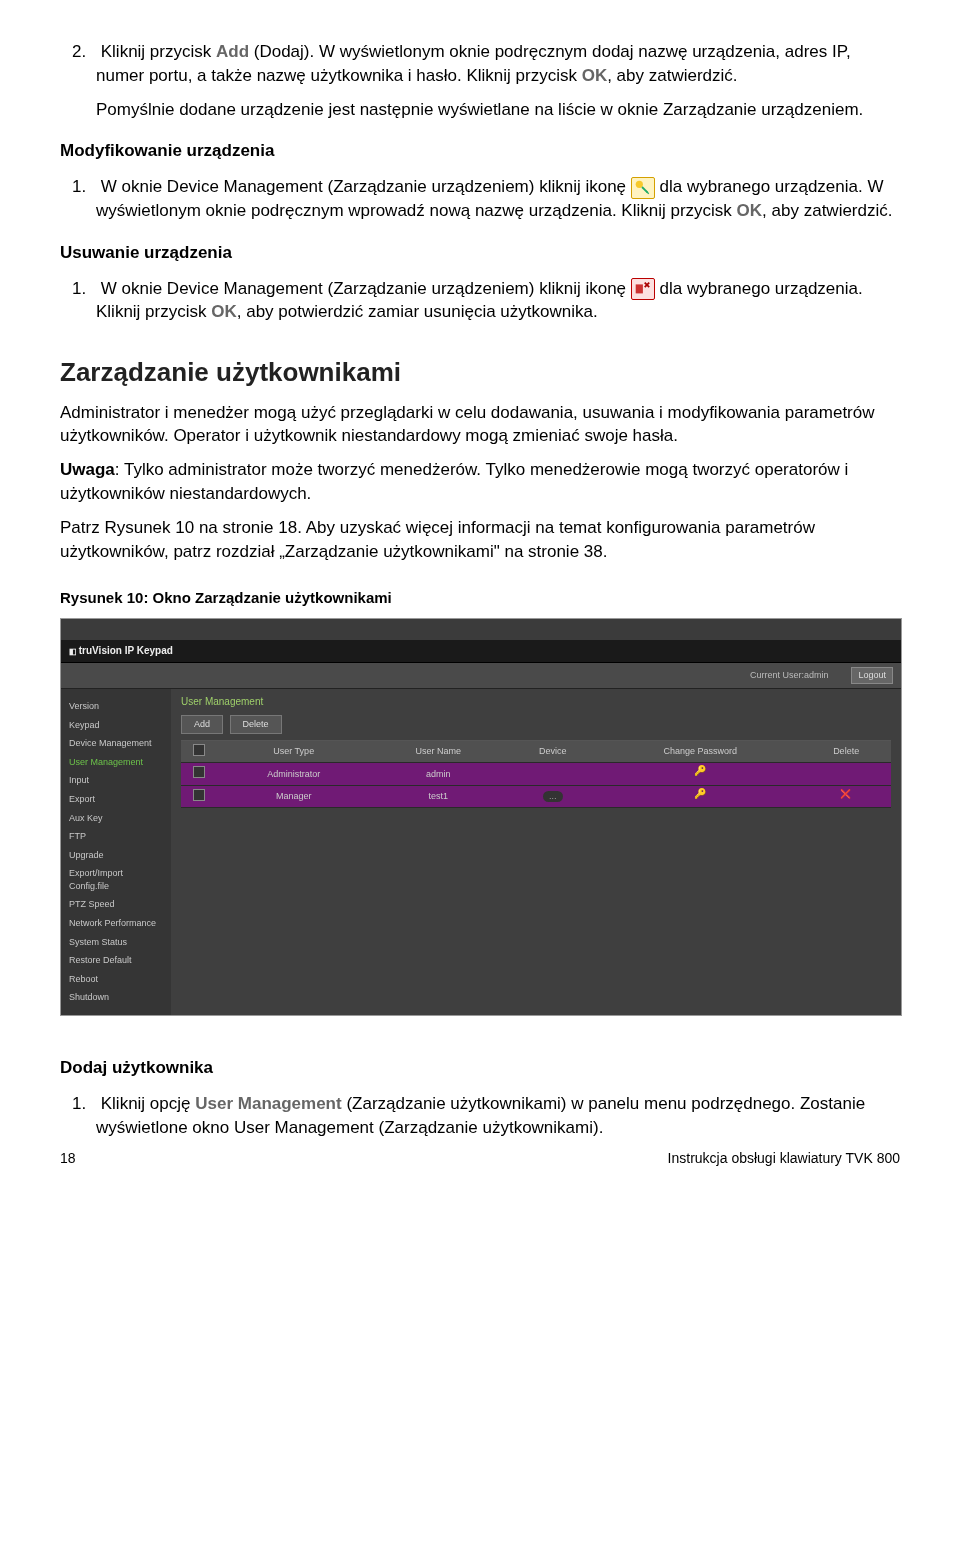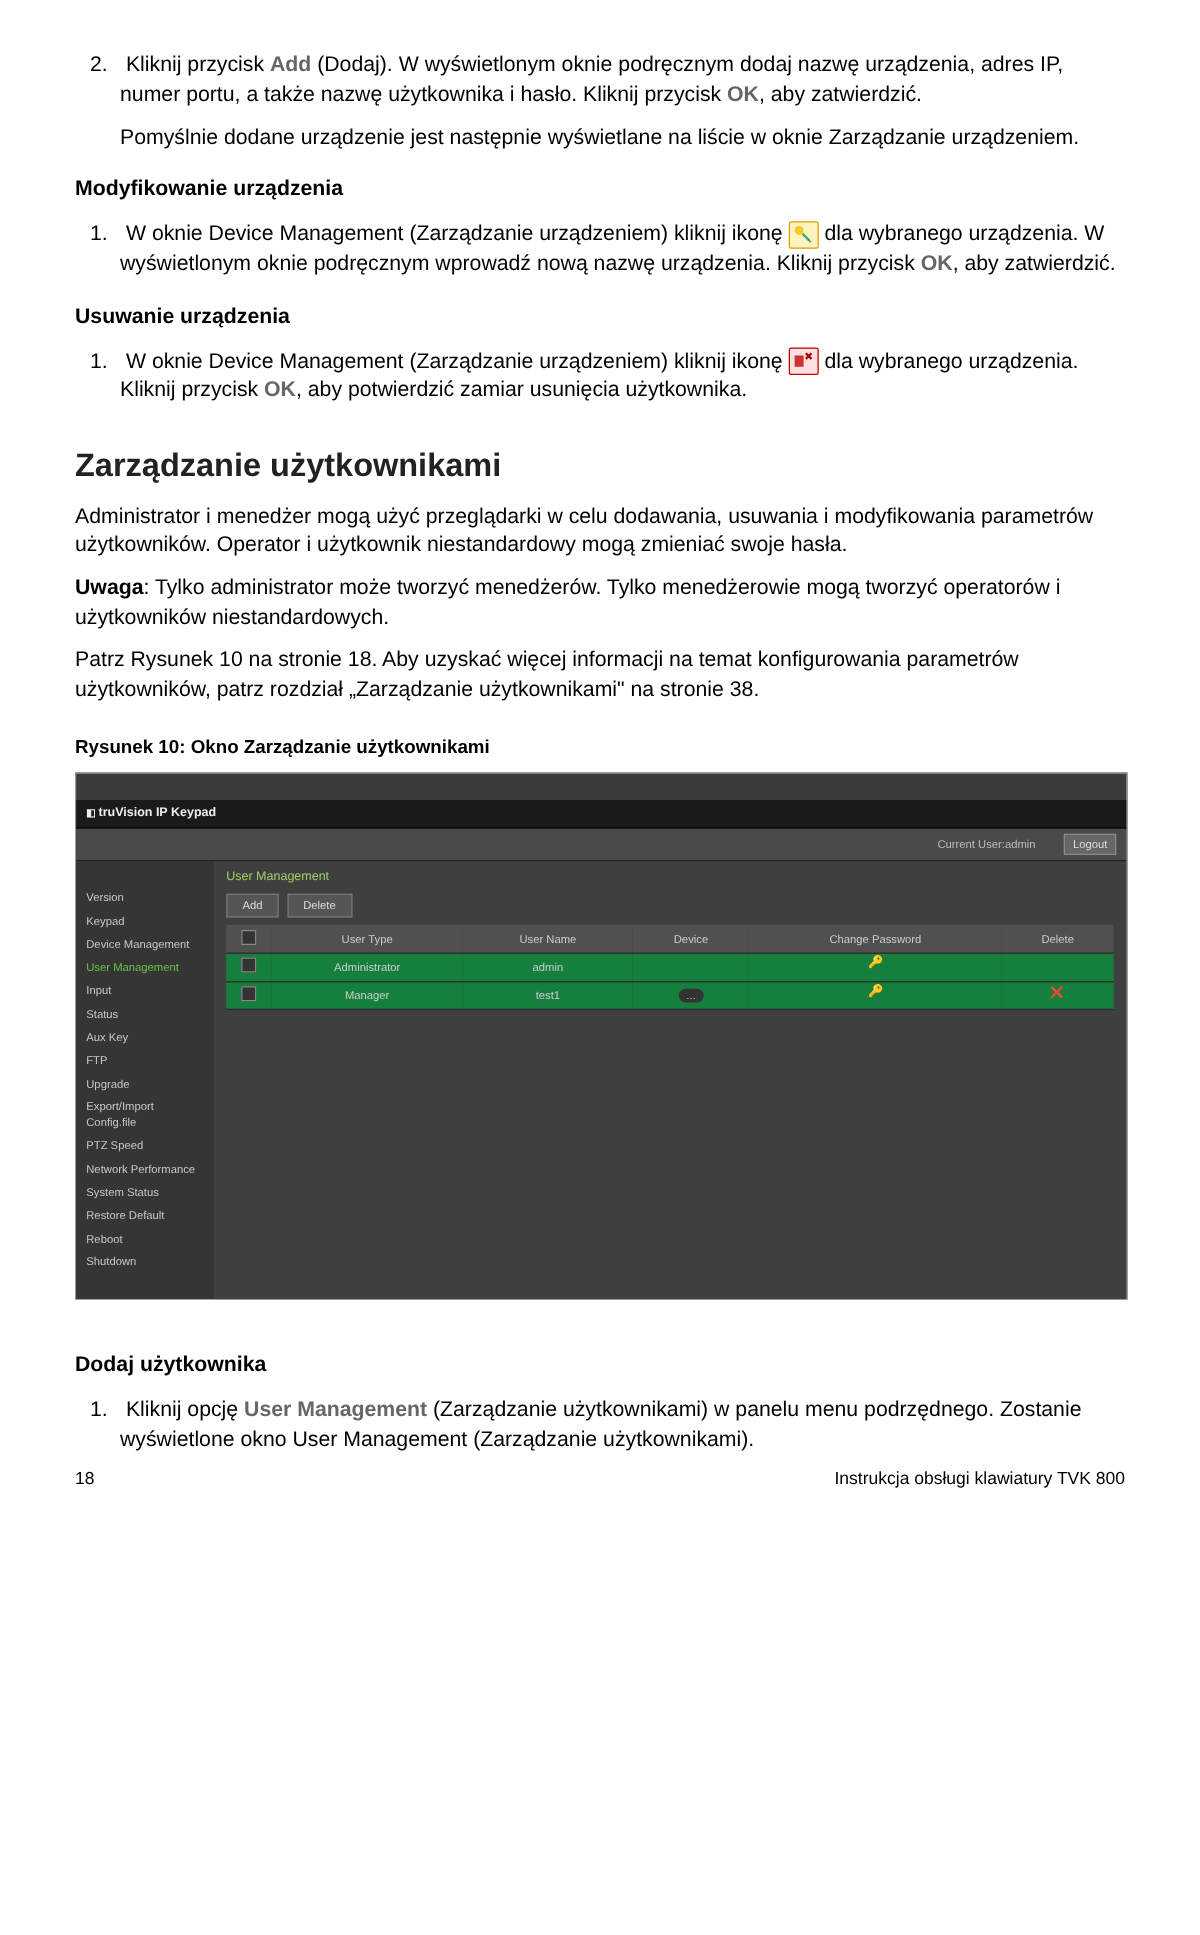--- a/index.html
+++ b/index.html
@@ -49,32 +49,32 @@
   .app-logo { color: #eee; font-weight: bold; font-size: 10px; }
   .app-head2 {
     display: flex; justify-content: flex-end; align-items: center;
     padding: 4px 8px;
     background: #4a4a4a;
     border-bottom: 1px solid #222;
     gap: 23px;
   }
   .logout-btn { background: #666; color: #ddd; padding: 1px 6px; border: 1px solid #888; font-size: 9px; }
   .app-body { display: flex; }
-  .sidebar { width: 110px; background: #353535; padding: 20px 0; }
+  .sidebar { width: 110px; background: #353535; padding: 8px 0; }
   .sidebar-item { padding: 3px 8px; color: #c8c8c8; cursor: pointer; }
   .sidebar-item.active { color: #6cc24a; }
   .main { flex: 1; padding: 6px 10px 40px 10px; background: #3f3f3f; }
   .section-title { color: #9ecf6a; font-size: 10px; margin-bottom: 6px; }
   .btn-row { margin-bottom: 6px; }
   .mini-btn { background: #555; color: #ddd; padding: 2px 12px; border: 1px solid #777; margin-right: 4px; font-size: 9px; display: inline-block; }
   table.grid { width: 100%; border-collapse: collapse; }
   table.grid th, table.grid td {
     border-top: 1px solid #555; border-bottom: 1px solid #2a2a2a;
     padding: 3px 6px; text-align: center; color: #ccc; font-weight: normal;
-    background: #15803d;
+    background: #701a75;
   }
   table.grid th { background: #505050; }
   .chk { width: 10px; height: 10px; border: 1px solid #888; display: inline-block; background: #333; }
   .mini-icon { width: 12px; height: 12px; display: inline-block; position: relative; }
   .mini-icon.pw::before { content: "🔑"; font-size: 10px; position: absolute; top: -2px; left: 0; }
   .mini-icon.del::before { content: "❌"; font-size: 9px; position: absolute; top: -1px; left: 0; }
   .dev-tag { background: #333; border-radius: 6px; padding: 0 6px; display: inline-block; font-size: 8px; }
   .footer { display: flex; justify-content: space-between; font-size: 14px; }
 </style>
 </head>
@@ -131,21 +131,21 @@
     <span>Current User:admin</span>
     <span class="logout-btn">Logout</span>
   </div>
   <div class="app-body">
     <div class="sidebar">
       <div class="sidebar-item">Version</div>
       <div class="sidebar-item">Keypad</div>
       <div class="sidebar-item">Device Management</div>
       <div class="sidebar-item active">User Management</div>
       <div class="sidebar-item">Input</div>
-      <div class="sidebar-item">Status</div>
+      <div class="sidebar-item">Export</div>
       <div class="sidebar-item">Aux Key</div>
       <div class="sidebar-item">FTP</div>
       <div class="sidebar-item">Upgrade</div>
       <div class="sidebar-item">Export/Import Config.file</div>
       <div class="sidebar-item">PTZ Speed</div>
       <div class="sidebar-item">Network Performance</div>
       <div class="sidebar-item">System Status</div>
       <div class="sidebar-item">Restore Default</div>
       <div class="sidebar-item">Reboot</div>
       <div class="sidebar-item">Shutdown</div>

